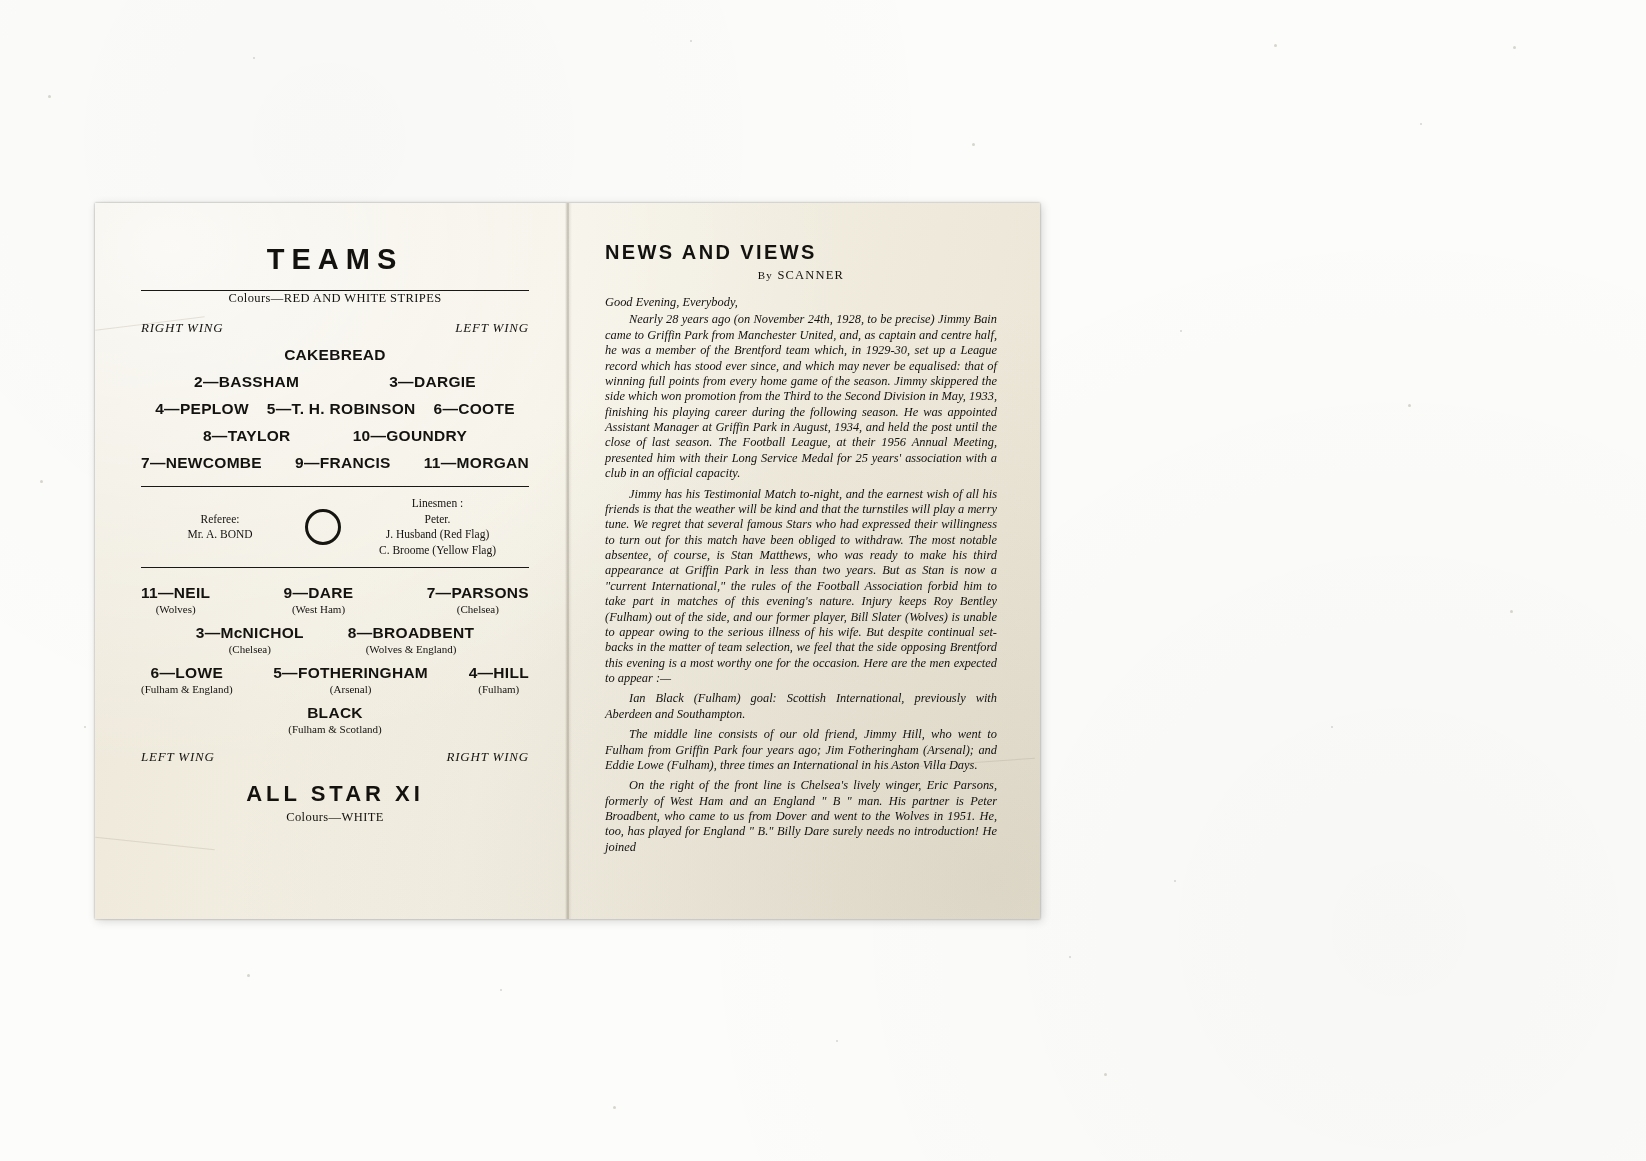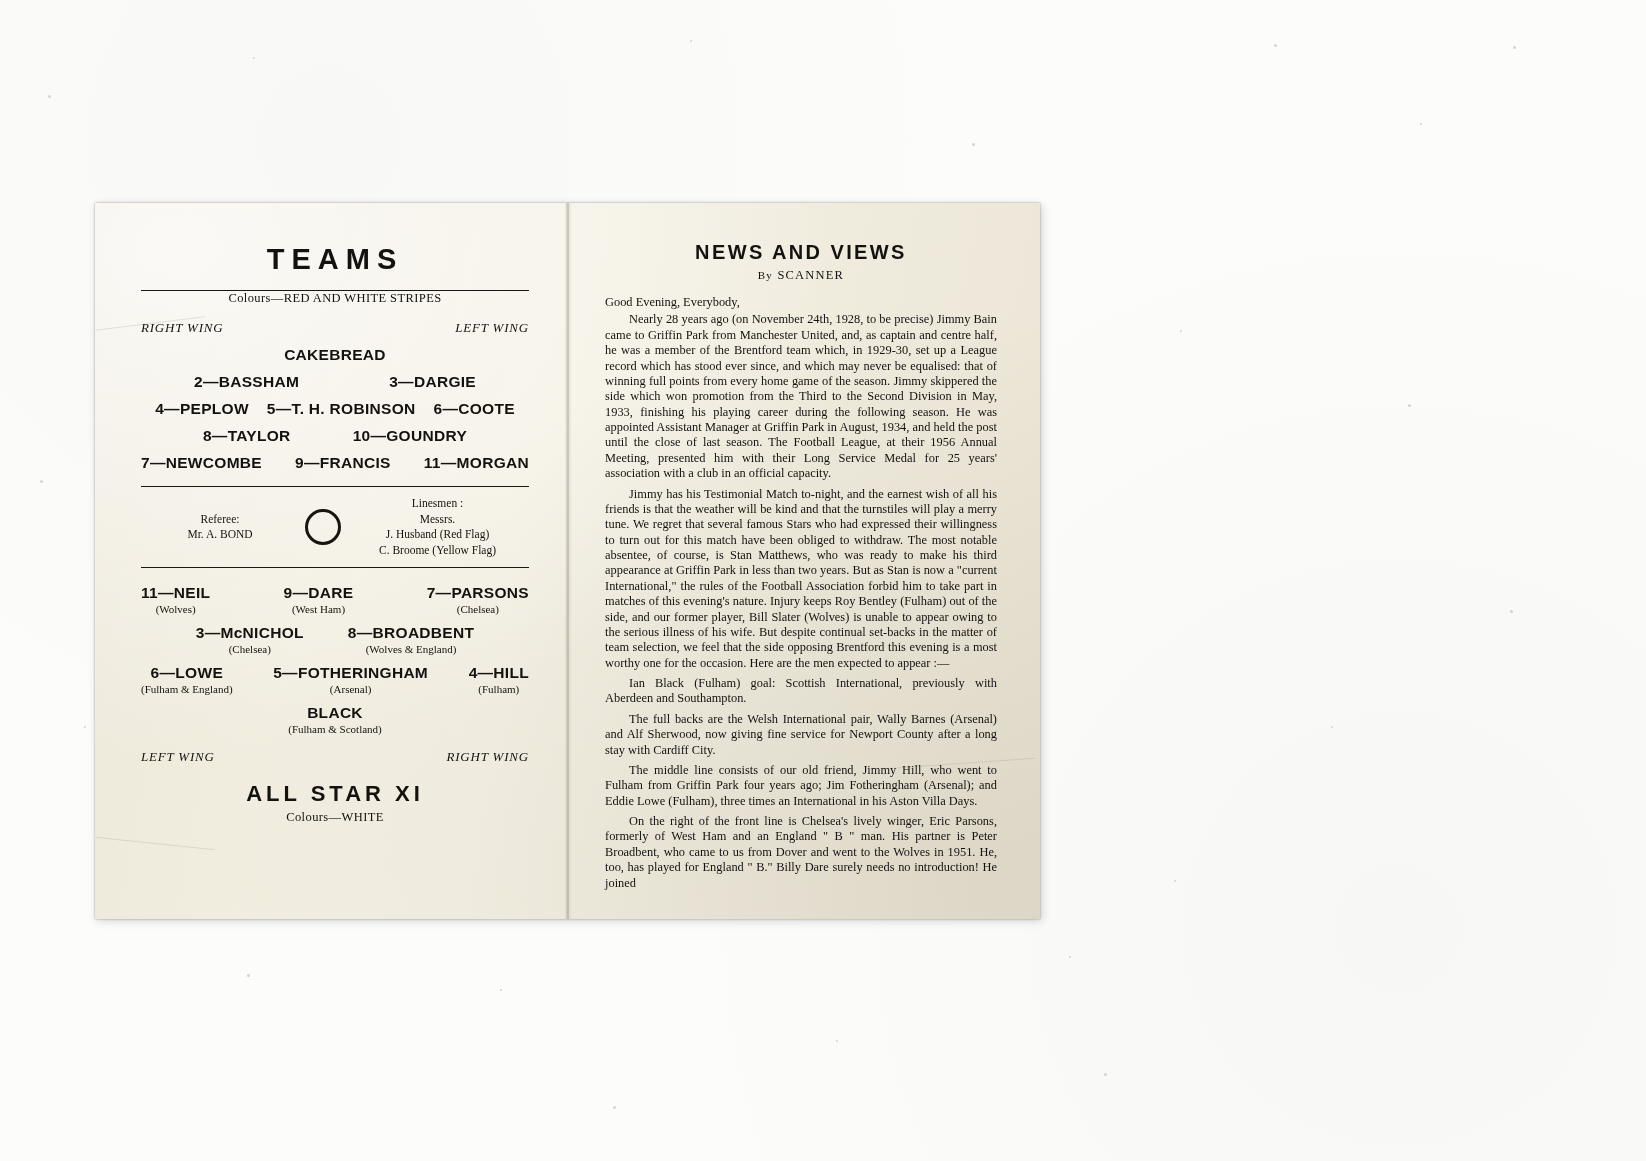--- a/index.html
+++ b/index.html
@@ -166,41 +166,41 @@
   }
 
   
   #right-page {
     position: absolute;
     left: 477px; top: 0;
     width: 468px; height: 716px;
   }
   .rp-inner { position: absolute; left: 33px; top: 38px; width: 392px; }
   .news-title {
-    text-align: center;
     font-family: "Liberation Sans", sans-serif;
     font-weight: bold;
     font-size: 20px;
     letter-spacing: 2.4px;
     margin-bottom: 4px;
   }
   .news-by {
     text-align: center;
     font-size: 12.5px;
     letter-spacing: 1.2px;
     margin-bottom: 12px;
   }
   .news-by .small { font-size: 11px; }
   .news-body p {
     margin: 0 0 5px 0;
     font-size: 12.4px;
     line-height: 1.24;
     text-align: justify;
     text-justify: inter-word;
     hyphens: manual;
+    font-style: italic;
   }
   .news-body p.indent { text-indent: 24px; }
   .news-body p.greet { text-indent: 0; margin-bottom: 2px; }
 </style>
 </head>
 <body>
 
 <div id="scan-bg"></div>
 
 <div class="speckle" style="left:48px;top:95px;width:3px;height:3px;"></div>
@@ -267,21 +267,21 @@
 
       <div class="rule thin" style="margin-top:14px;"></div>
       <div class="officials">
         <div class="ref">
           <div>Referee:</div>
           <div>Mr. A. BOND</div>
         </div>
         <div class="center-circle"></div>
         <div class="lin">
           <div>Linesmen :</div>
-          <div>Messrs.</div>
+          <div>Peter.</div>
           <div>J. Husband (Red Flag)</div>
           <div>C. Broome (Yellow Flag)</div>
         </div>
       </div>
       <div class="rule thin"></div>
 
       <div class="lineup-row spread" style="margin-top:16px;">
         <span class="player">
           <span>11—NEIL</span>
           <span class="sub">(Wolves)</span>
@@ -346,19 +346,18 @@
       <div class="news-title">NEWS AND VIEWS</div>
       <div class="news-by">
         <span class="small">By</span>
         <span>SCANNER</span>
       </div>
       <div class="news-body">
         <p class="greet">Good Evening, Everybody,</p>
         <p class="indent">Nearly 28 years ago (on November 24th, 1928, to be precise) Jimmy Bain came to Griffin Park from Manchester United, and, as captain and centre half, he was a member of the Brentford team which, in 1929-30, set up a League record which has stood ever since, and which may never be equalised: that of winning full points from every home game of the season. Jimmy skippered the side which won promotion from the Third to the Second Division in May, 1933, finishing his playing career during the following season. He was appointed Assistant Manager at Griffin Park in August, 1934, and held the post until the close of last season. The Football League, at their 1956 Annual Meeting, presented him with their Long Service Medal for 25 years' association with a club in an official capacity.</p>
         <p class="indent">Jimmy has his Testimonial Match to-night, and the earnest wish of all his friends is that the weather will be kind and that the turnstiles will play a merry tune. We regret that several famous Stars who had expressed their willingness to turn out for this match have been obliged to withdraw. The most notable absentee, of course, is Stan Matthews, who was ready to make his third appearance at Griffin Park in less than two years. But as Stan is now a "current International," the rules of the Football Association forbid him to take part in matches of this evening's nature. Injury keeps Roy Bentley (Fulham) out of the side, and our former player, Bill Slater (Wolves) is unable to appear owing to the serious illness of his wife. But despite continual set-backs in the matter of team selection, we feel that the side opposing Brentford this evening is a most worthy one for the occasion. Here are the men expected to appear :—</p>
         <p class="indent">Ian Black (Fulham) goal: Scottish International, previously with Aberdeen and Southampton.</p>
-        <p class="indent">The full backs are the Welsh International pair, Wally Barnes (Arsenal) and Alf Sherwood, now giving fine service for Newport County after a long stay with Cardiff City.</p>
         <p class="indent">The middle line consists of our old friend, Jimmy Hill, who went to Fulham from Griffin Park four years ago; Jim Fotheringham (Arsenal); and Eddie Lowe (Fulham), three times an International in his Aston Villa Days.</p>
         <p class="indent">On the right of the front line is Chelsea's lively winger, Eric Parsons, formerly of West Ham and an England " B " man. His partner is Peter Broadbent, who came to us from Dover and went to the Wolves in 1951. He, too, has played for England " B." Billy Dare surely needs no introduction! He joined</p>
       </div>
     </div>
   </div>
 </div>
 
 </body></html>

